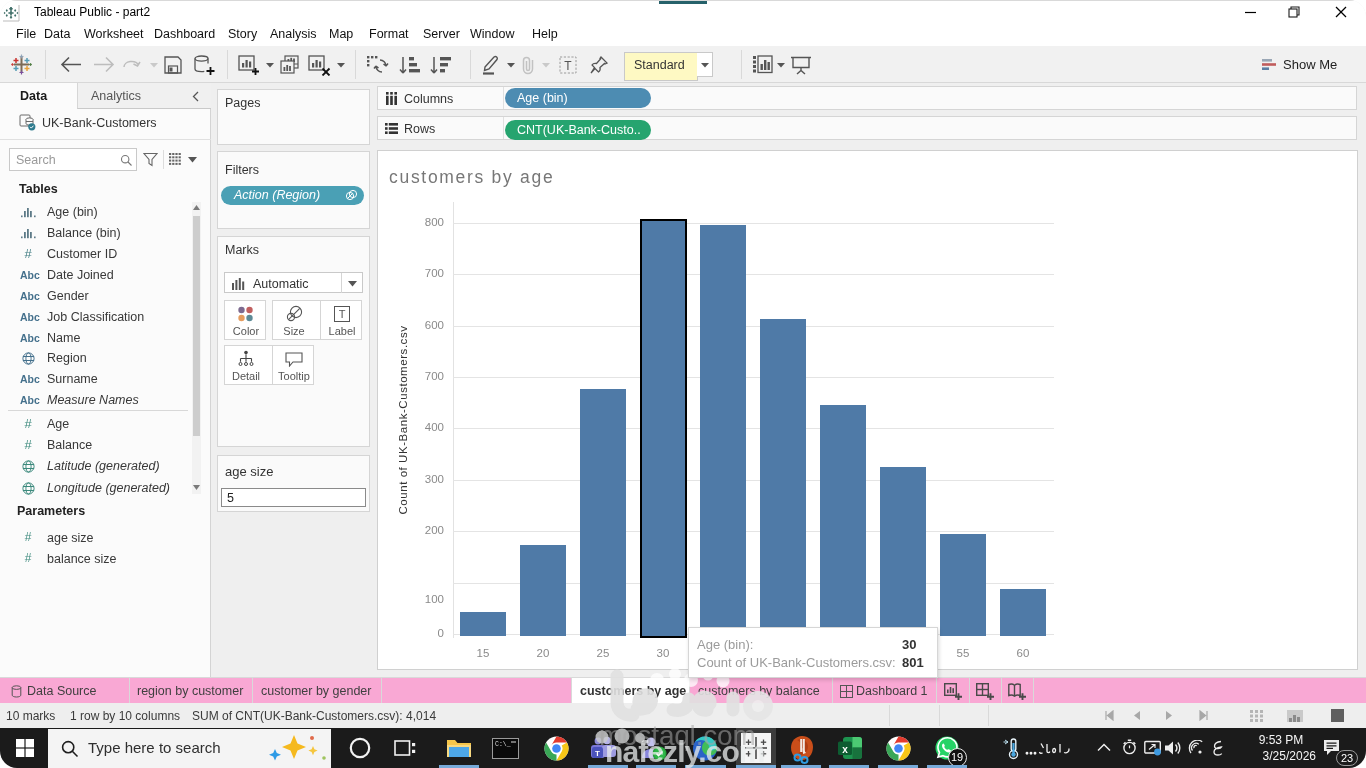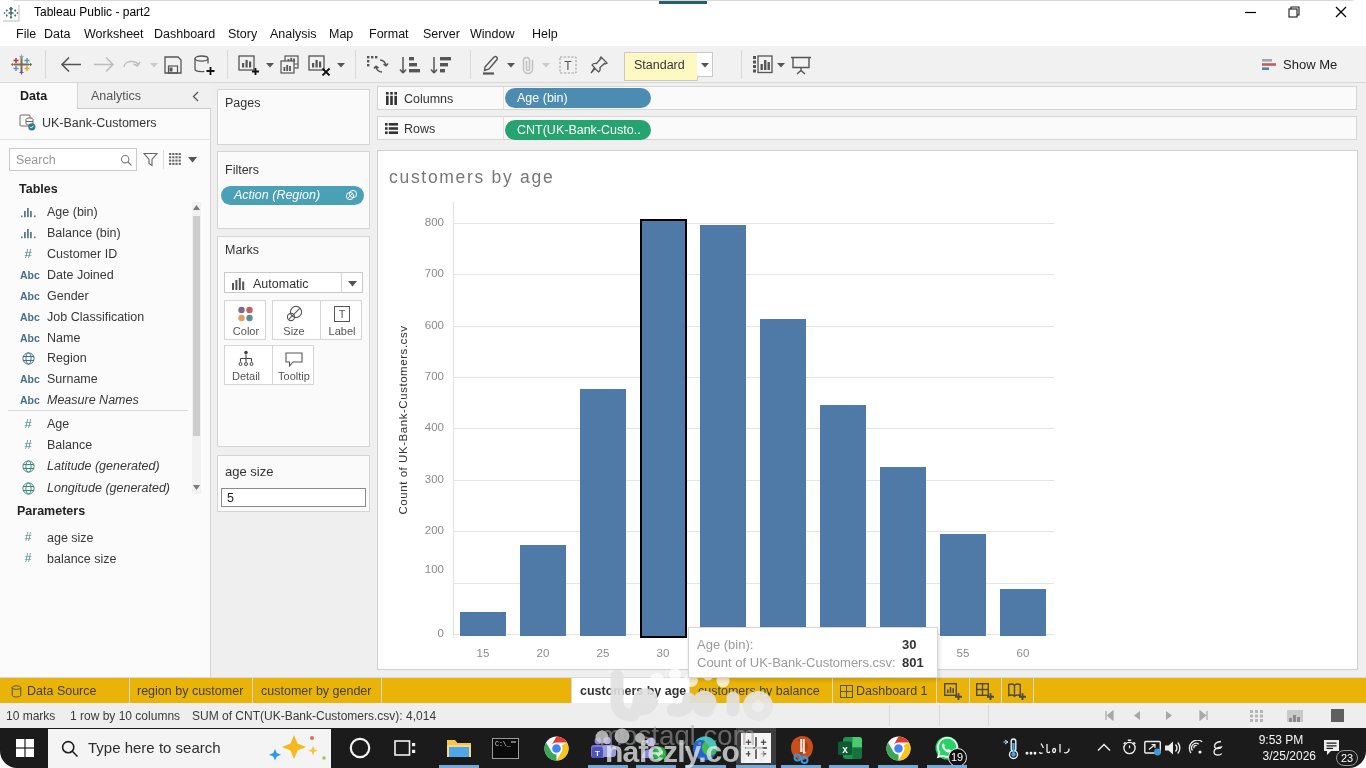--- a/index.html
+++ b/index.html
@@ -41,21 +41,21 @@
   
   #chartcard { position:absolute; left:377px; top:67px; width:981px; height:520px; background:#ffffff; border:1px solid #d0d0d0; }
   .bar { position:absolute; background:#4f7aa7; }
   .xlab,.ylab { position:absolute; font-size:11.5px; color:#8a8a8a; }
   .grid { position:absolute; left:75px; width:601px; height:1px; background:#e4e4e4; }
 
   
   #tooltip { position:absolute; left:688px; top:544px; width:250px; height:51px; background:#ffffff; border:1px solid #d6d6d6; box-shadow:1px 2px 4px rgba(0,0,0,0.15); font-size:13px; z-index:50; }
 
   
-  #tabsbar { position:absolute; left:0; top:677px; width:1366px; height:26px; background:#eab308; border-top:1px solid #d9d9d9; }
+  #tabsbar { position:absolute; left:0; top:677px; width:1366px; height:26px; background:#f9a8d4; border-top:1px solid #d9d9d9; }
   .sheettab { position:absolute; top:0; height:26px; font-size:12.5px; color:#3f3f3f; border-right:1px solid #d9d9d9; }
   .sheettab .lbl { position:absolute; top:6px; white-space:nowrap; }
 
   
   #statusbar { position:absolute; left:0; top:703px; width:1366px; height:25px; background:#eeeeee; font-size:12px; color:#3a3a3a; }
 
   
   #taskbar { position:absolute; left:0; top:728px; width:1366px; height:40px; background:#1b1b1b; }
   #searchbox { position:absolute; left:48px; top:1px; width:283px; height:39px; background:#f4f4f4; }
   .underline { position:absolute; top:37px; height:3px; background:#76a9d8; }
@@ -626,21 +626,21 @@
       <div class="grid" style="top:432px;"></div>
       <div class="grid" style="top:483px;"></div>
 
       <div class="ylab" style="left:26px;top:65px;width:40px;text-align:right;">800</div>
       <div class="ylab" style="left:26px;top:116px;width:40px;text-align:right;">700</div>
       <div class="ylab" style="left:26px;top:168px;width:40px;text-align:right;">600</div>
       <div class="ylab" style="left:26px;top:219px;width:40px;text-align:right;">700</div>
       <div class="ylab" style="left:26px;top:270px;width:40px;text-align:right;">400</div>
       <div class="ylab" style="left:26px;top:322px;width:40px;text-align:right;">300</div>
       <div class="ylab" style="left:26px;top:373px;width:40px;text-align:right;">200</div>
-      <div class="ylab" style="left:26px;top:412px;width:40px;text-align:right;">100</div>
+      <div class="ylab" style="left:26px;top:442px;width:40px;text-align:right;">100</div>
       <div class="ylab" style="left:26px;top:476px;width:40px;text-align:right;">0</div>
 
       <div class="bar" style="left:82px;top:461px;width:46px;height:24px;"></div>
       <div class="bar" style="left:142px;top:394px;width:46px;height:91px;"></div>
       <div class="bar" style="left:202px;top:238px;width:46px;height:247px;"></div>
       <div class="bar" style="left:262px;top:68px;width:47px;height:419px;border:2px solid #000;"></div>
       <div class="bar" style="left:322px;top:74px;width:46px;height:411px;"></div>
       <div class="bar" style="left:382px;top:168px;width:46px;height:317px;"></div>
       <div class="bar" style="left:442px;top:254px;width:46px;height:231px;"></div>
       <div class="bar" style="left:502px;top:316px;width:46px;height:169px;"></div>

